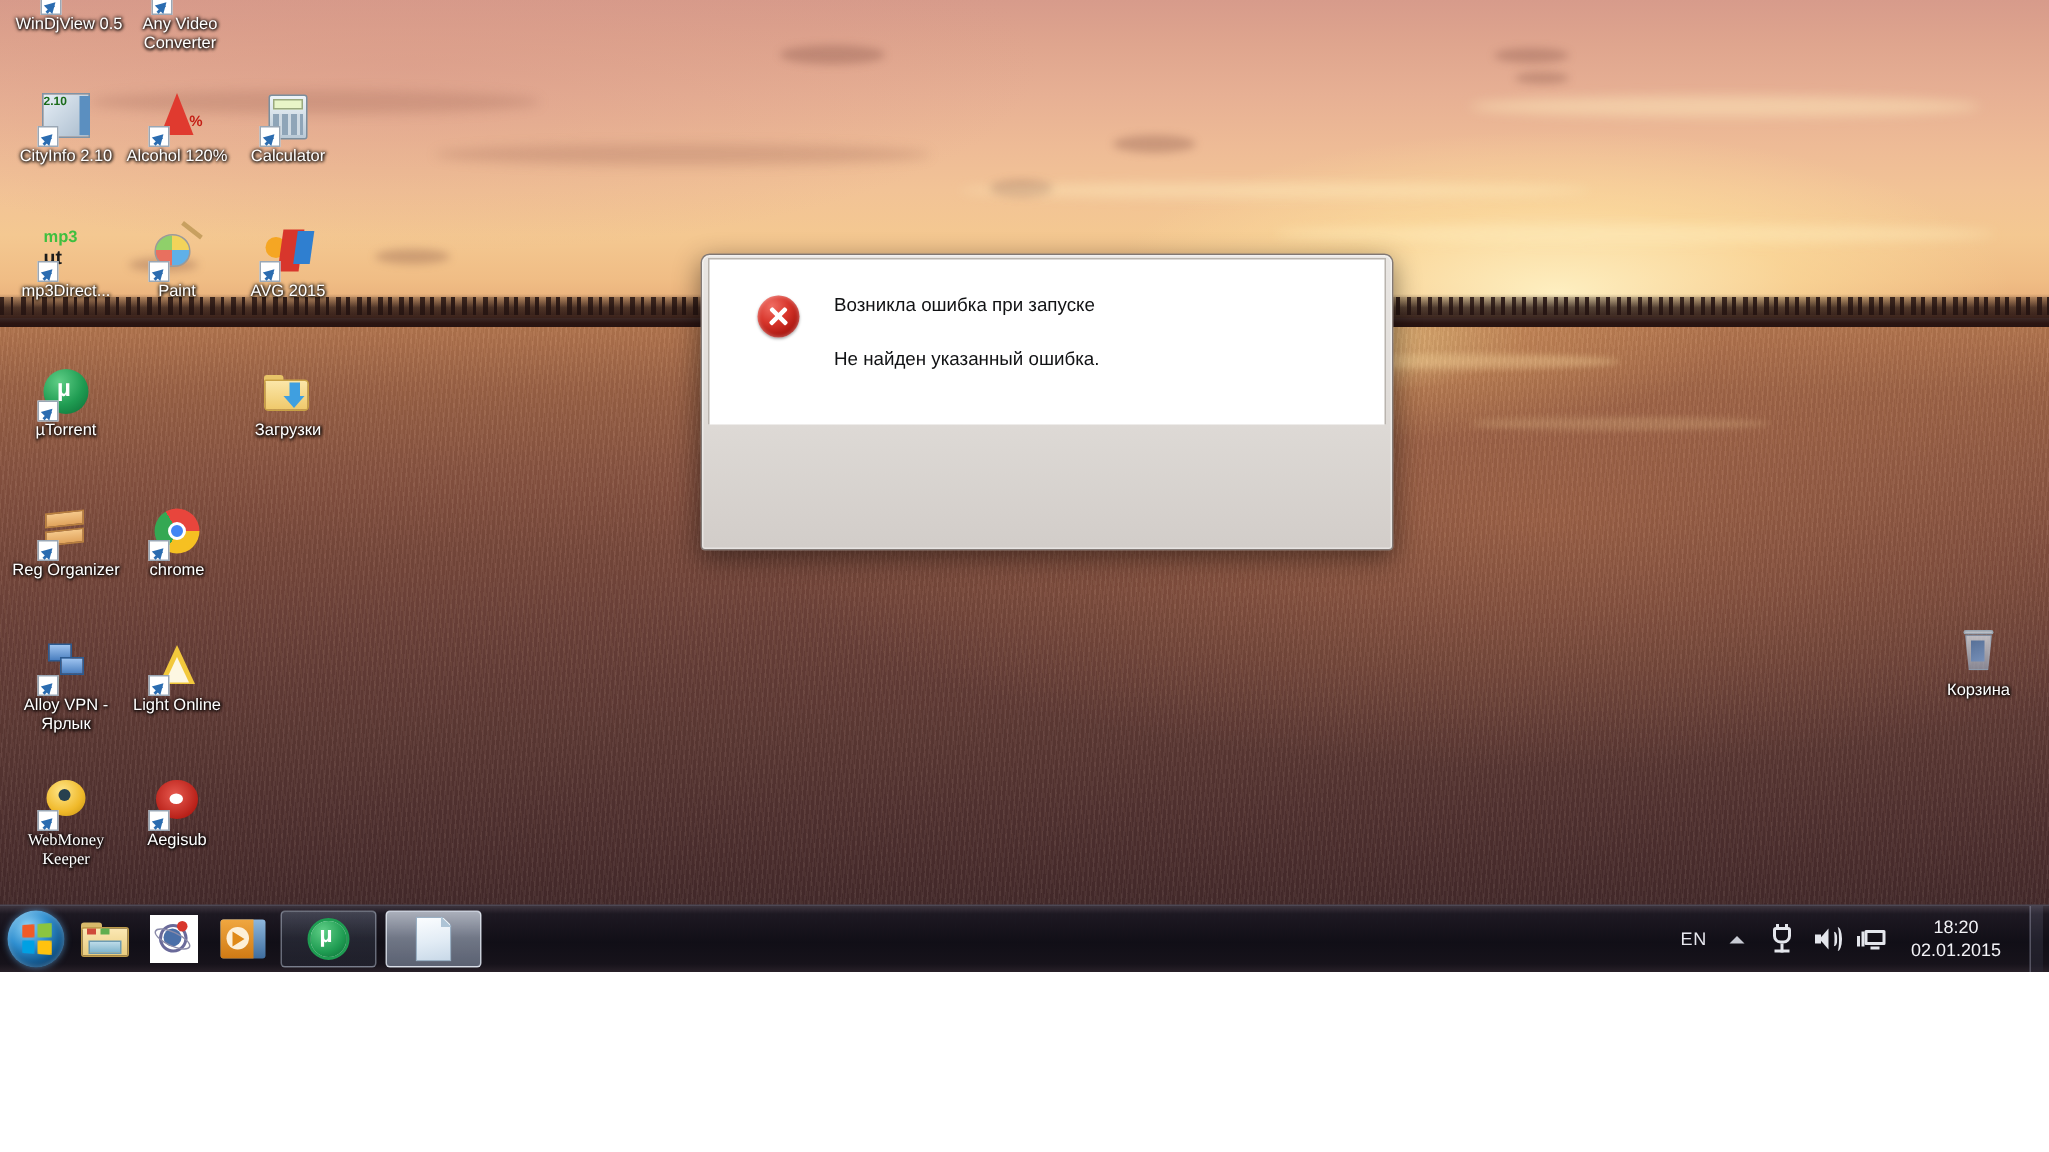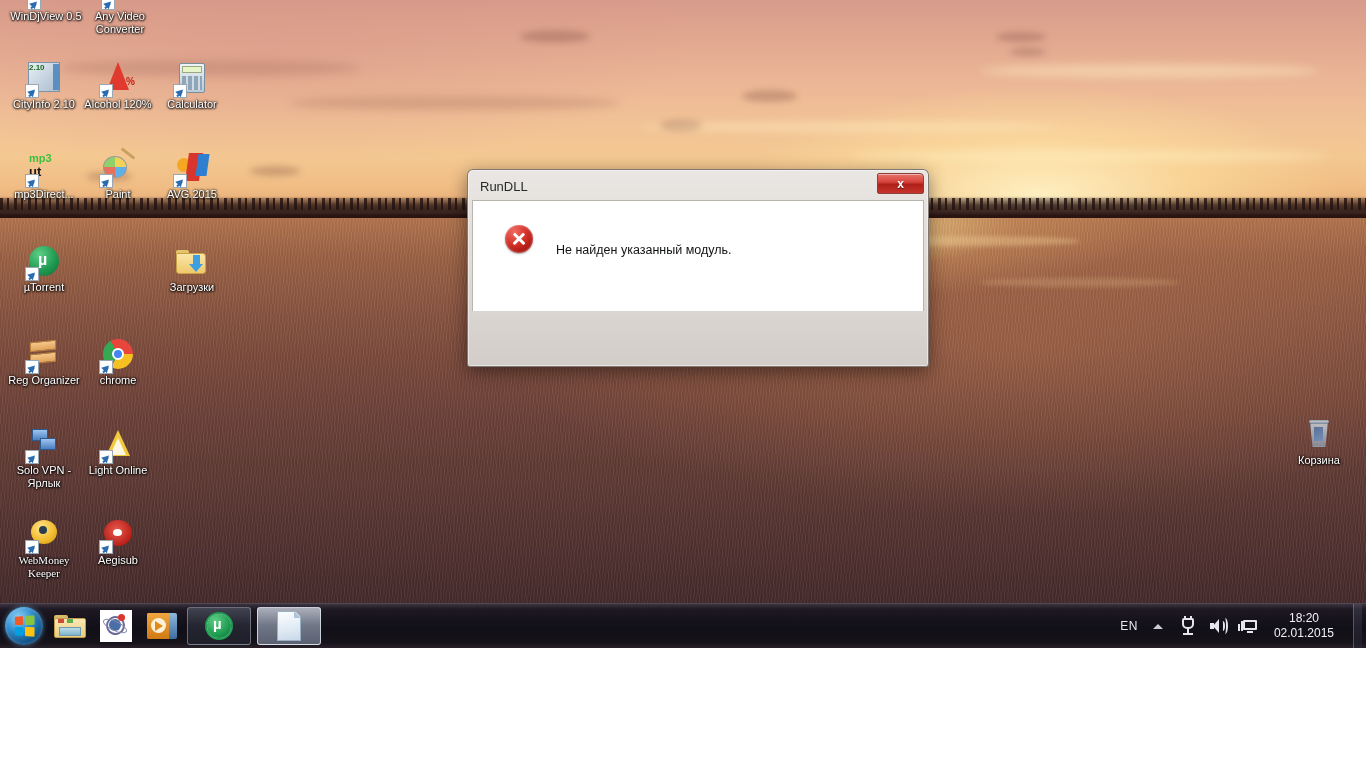--- a/index.html
+++ b/index.html
@@ -428,21 +428,21 @@
       <div class="icon-label">chrome</div>
     </div>
 
     <div class="icon-cell" style="left:6px;top:428px;">
       <div class="icon-art">
         <div style="position:absolute;left:5px;top:1px;width:16px;height:12px;background:linear-gradient(180deg,#9fc4f0,#4a7fc0);border:1px solid #2c5a90;"></div>
         <div style="position:absolute;left:13px;top:10px;width:16px;height:12px;background:linear-gradient(180deg,#9fc4f0,#4a7fc0);border:1px solid #2c5a90;"></div>
         <div style="position:absolute;left:2px;top:22px;width:10px;height:8px;background:#4a9f4a;border-radius:2px;"></div>
         <div class="shortcut"></div>
       </div>
-      <div class="icon-label">Solo VPN - Ярлык</div>
+      <div class="icon-label">Alloy VPN - Ярлык</div>
     </div>
     <div class="icon-cell" style="left:80px;top:428px;">
       <div class="icon-art">
         <div style="position:absolute;left:5px;top:2px;width:0;height:0;border-left:12px solid transparent;border-right:12px solid transparent;border-bottom:26px solid #f2c83c;"></div>
         <div style="position:absolute;left:9px;top:10px;width:0;height:0;border-left:8px solid transparent;border-right:8px solid transparent;border-bottom:17px solid #ffffff;opacity:0.85;"></div>
         <div class="shortcut"></div>
       </div>
       <div class="icon-label">Light Online</div>
     </div>
 
@@ -466,28 +466,25 @@
     <div class="icon-cell" style="left:1281px;top:418px;">
       <div class="icon-art">
         <div style="position:absolute;left:7px;top:2px;width:20px;height:3px;border-radius:2px;background:rgba(200,210,220,0.85);border:1px solid rgba(140,155,170,0.7);"></div>
         <div style="position:absolute;left:8px;top:5px;width:18px;height:24px;background:linear-gradient(180deg,rgba(215,225,235,0.75),rgba(150,165,185,0.7));border:1px solid rgba(130,145,165,0.8);border-radius:1px 1px 4px 4px;clip-path:polygon(0 0,100% 0,86% 100%,14% 100%);"></div>
         <div style="position:absolute;left:12px;top:9px;width:9px;height:14px;background:linear-gradient(160deg,#3f5f8f,#6f8fbf);opacity:0.8;"></div>
       </div>
       <div class="icon-label">Корзина</div>
     </div>
 
     <div id="dialog">
-      <div id="dlg-titlebar">
-        <span id="dlg-title">RunDLL</span>
-        <div id="dlg-close">x</div>
-      </div>
       <div id="dlg-body">
         <div id="err-icon"></div>
         <div id="err-text">
-          <div class="l2">Не найден указанный модуль.</div>
+          <div>Возникла ошибка при запуске</div>
+          <div class="l2">Не найден указанный ошибка.</div>
         </div>
       </div>
     </div>
 
   </div>
 
   <div id="taskbar">
 
     <div class="start-orb">
       <div class="orb-flag">

